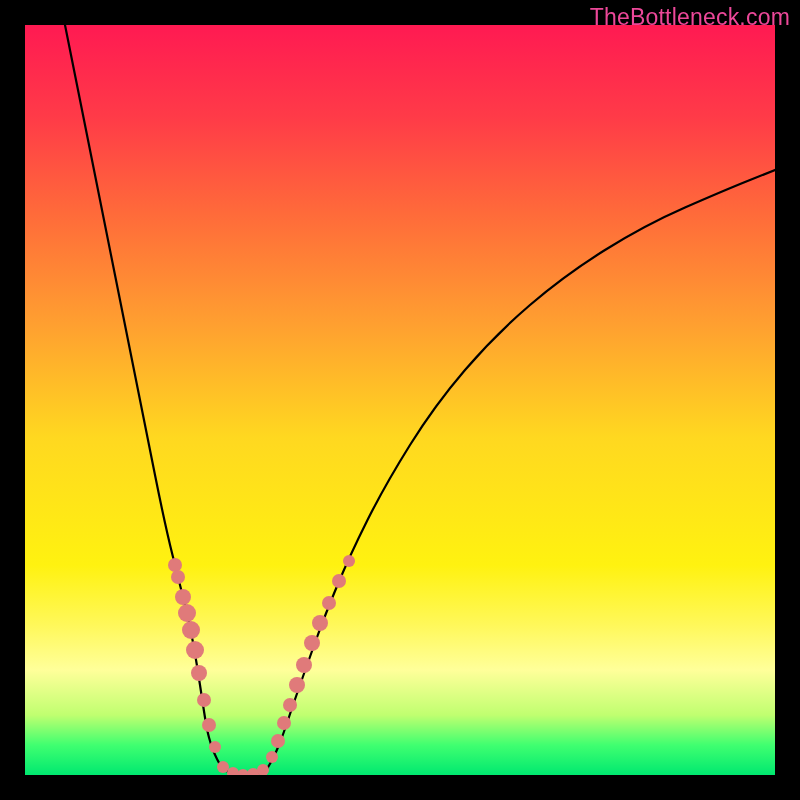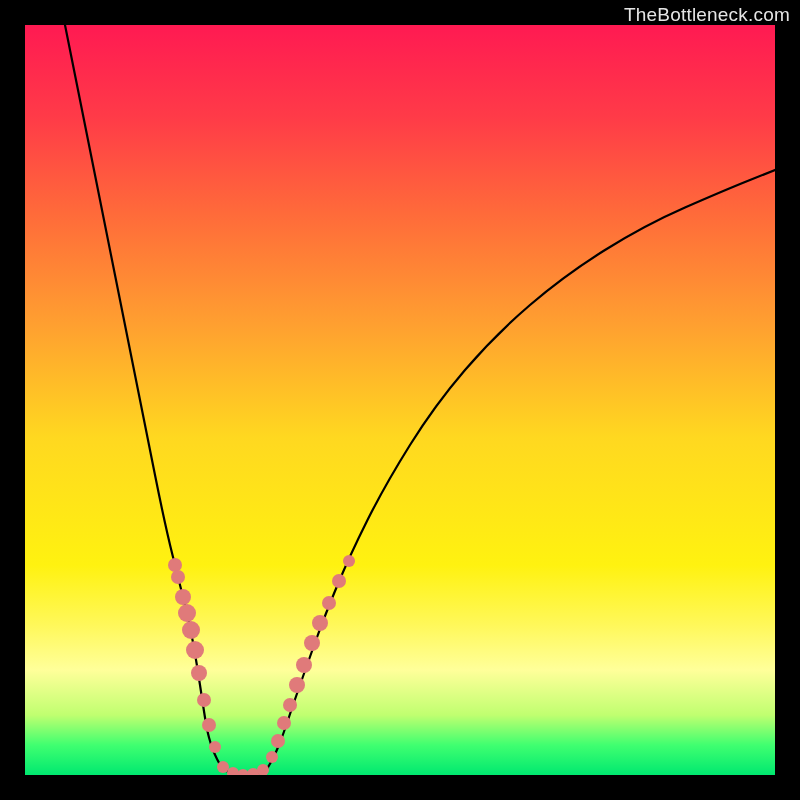--- a/index.html
+++ b/index.html
@@ -29,22 +29,22 @@
       #ffff9a 86%,
       #c0ff70 92%,
       #40ff70 96%,
       #00e870 100%
     );
   }
   .watermark {
     position: absolute;
     top: 4px;
     right: 10px;
-    color: #e5e5e5;
-    font-size: 19px;
+    color: #ec4899;
+    font-size: 23px;
     font-weight: 500;
     letter-spacing: 0.2px;
     z-index: 10;
   }
   svg.curves {
     position: absolute;
     left: 0;
     top: 0;
     width: 750px;
     height: 750px;

